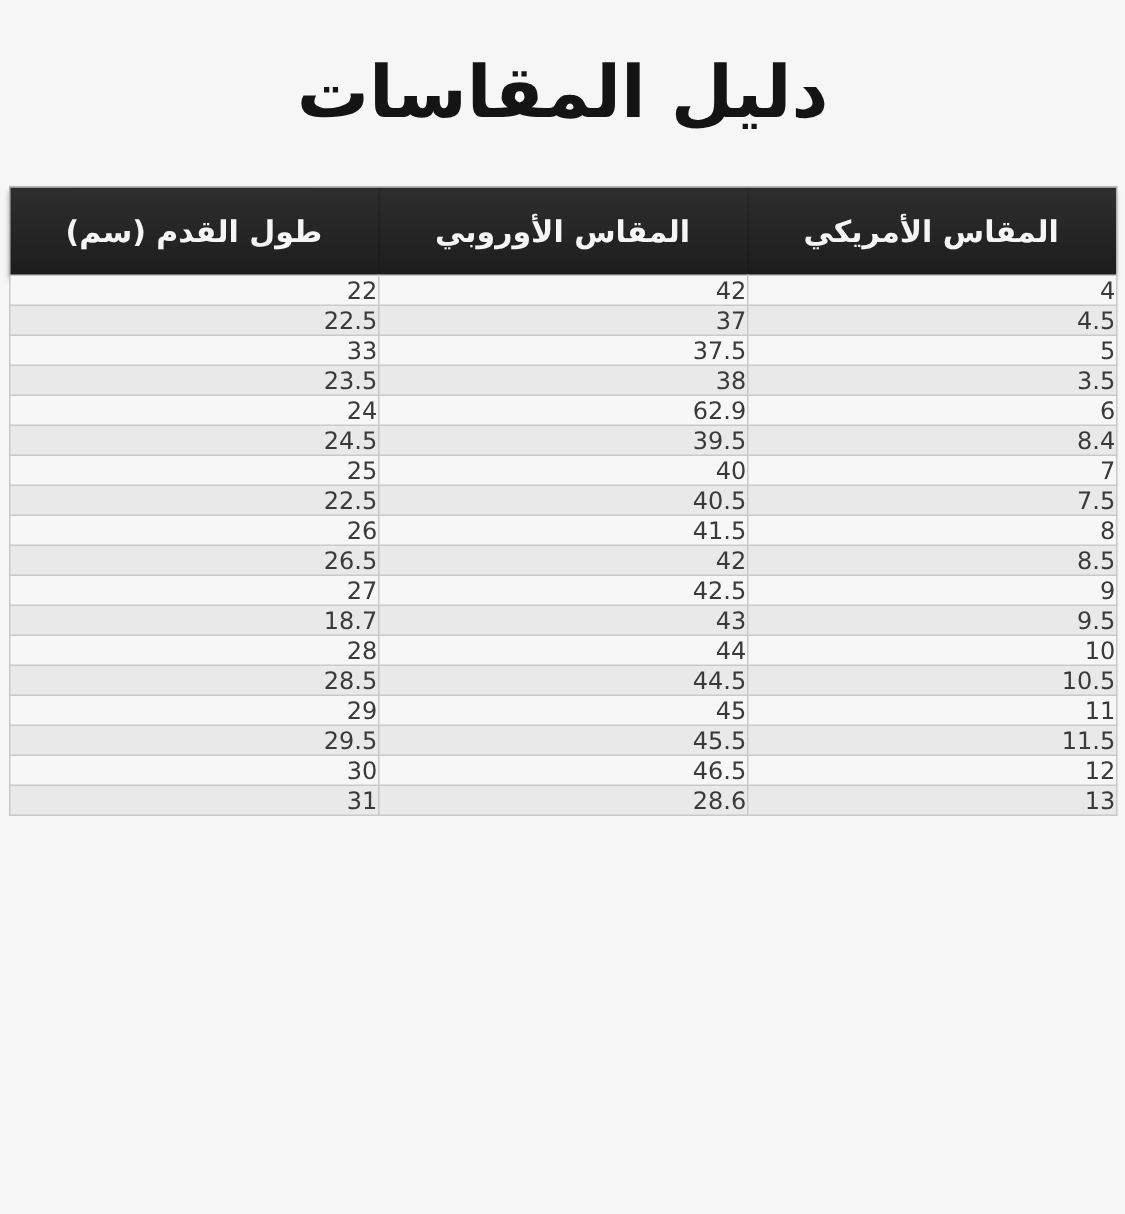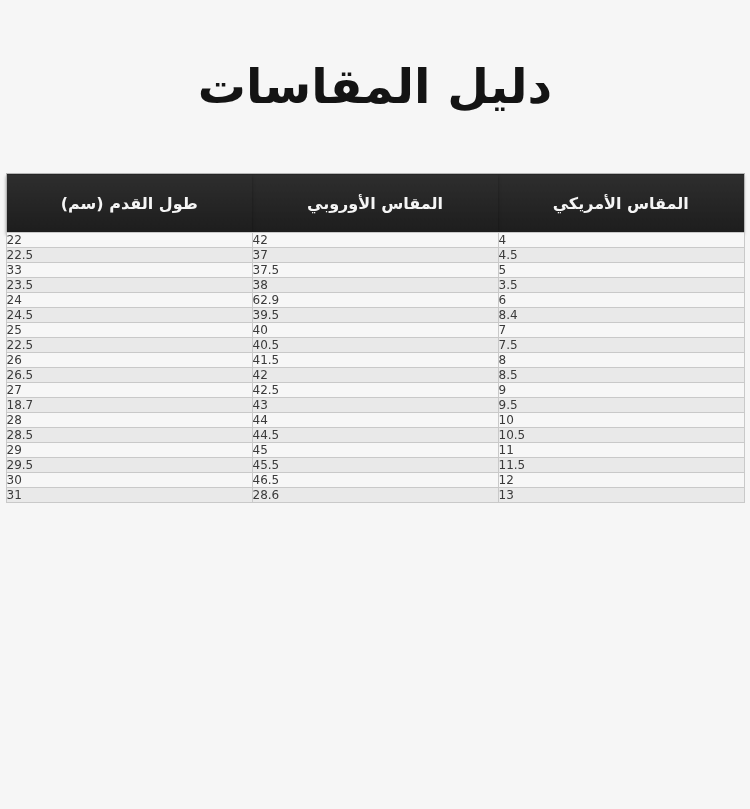--- a/index.html
+++ b/index.html
@@ -20,21 +20,21 @@
     padding: 0;
   }
   body {
     width: 750px;
     height: 809px;
     background: var(--page-bg);
     font-family: "DejaVu Sans", sans-serif;
     overflow: hidden;
   }
   .title-wrap {
-    height: 173px;
+    height: 124px;
     display: flex;
     align-items: center;
     justify-content: center;
   }
   .page-title {
     margin: 0;
     font-size: 48px;
     font-weight: 700;
     color: var(--title-text);
     letter-spacing: 1px;
@@ -44,33 +44,33 @@
     width: 739px;
     margin: 0 auto;
     border-collapse: collapse;
     border: 1px solid var(--outer-border);
     table-layout: fixed;
   }
   table.size-table thead th {
     height: 59px;
     background: linear-gradient(180deg, var(--header-bg-top), var(--header-bg-bottom));
     color: var(--header-text);
-    font-size: 16px;
+    font-size: 20px;
     font-weight: 700;
     text-align: center;
     vertical-align: middle;
     border: none;
     box-shadow: 0 2px 3px rgba(0,0,0,0.35);
   }
   table.size-table tbody td {
     height: 14px;
     padding: 0;
-    text-align: left;
+    text-align: right;
     vertical-align: middle;
-    font-size: 12px;
+    font-size: 16px;
     color: var(--cell-text);
     border: 1px solid var(--border);
   }
   table.size-table tbody tr:nth-child(odd)  { background: var(--row-odd); }
   table.size-table tbody tr:nth-child(even) { background: var(--row-even); }
 </style>
 </head>
 <body>
 
 <div class="title-wrap">

